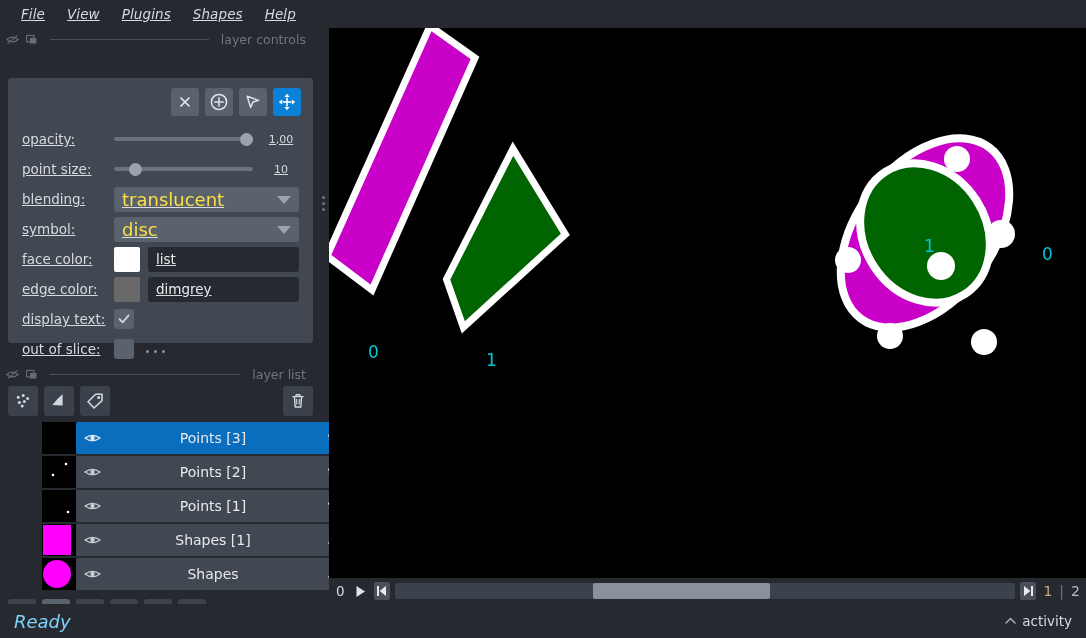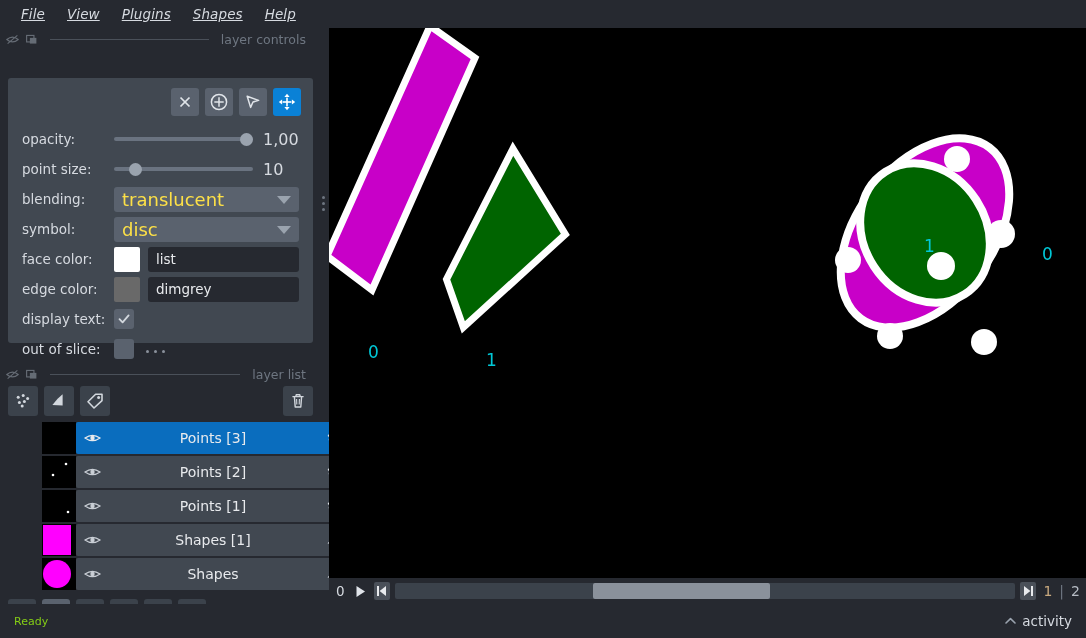--- a/index.html
+++ b/index.html
@@ -41,34 +41,34 @@
   }
   .tool-row { display:flex; justify-content:flex-end; gap:6px; padding:10px 12px 0 0; }
   .tool-btn {
     width:28px; height:28px; border-radius:3px; background:#5a626e;
     display:flex; align-items:center; justify-content:center;
   }
   .tool-btn.active { background:#0a81d6; }
   .tool-btn svg { display:block; }
 
   .form { padding:10px 14px 0 14px; }
-  .frow { display:flex; align-items:center; height:26px; margin-bottom:4px; }
+  .frow { display:flex; align-items:center; height:26px; margin-bottom:4px;text-decoration:underline; }
   .flabel { width:92px; font-size:13.5px; color:#d6dae0; }
   .fctl { flex:1; display:flex; align-items:center; }
 
   .slider { position:relative; height:20px; flex:1; margin-right:10px; }
   .slider .groove {
     position:absolute; left:0; right:0; top:8px; height:4px;
     background:#6a7380; border-radius:2px;
   }
   .slider .handle {
     position:absolute; top:4px; width:13px; height:13px; border-radius:50%;
     background:#9aa3ae;
   }
-  .snum { width:36px; text-align:left; font-size:16px; color:#d6dae0; }
+  .snum { width:36px; text-align:center; font-size:11px; color:#d6dae0; }
 
   .combo {
     flex:1; height:25px; background:#5a626e; border-radius:3px;
     display:flex; align-items:center; padding:0 8px; font-size:18px; color:#fde047;
     position:relative;
   }
   .combo .arrow {
     position:absolute; right:8px; top:9px;
     width:0;height:0;border-left:7px solid transparent;border-right:7px solid transparent;
     border-top:8px solid #9aa3ae;
@@ -166,21 +166,21 @@
   .dnum { font-size:14px; padding:0 2px; }
   .dnum.cur { color:#c8a97e; }
   .dsep { color:#6e7681; font-size:14px; }
   .dnum.max { color:#b6bcc4; }
 
   
   .statusbar {
     position:absolute; left:0; top:604px; width:1086px; height:34px;
     background:#262930; display:flex; align-items:center; padding:0 14px;
   }
-  .status-text { font-size:11px; color:#84cc16; }
+  .status-text { font-size:18px; color:#7dd3fc;font-style:italic; }
   .status-sp { flex:1; }
   .activity { display:flex; align-items:center; gap:6px; font-size:13.5px; color:#d6dae0; }
 </style>
 </head>
 <body>
 
 <div id="app">
 
   <div class="menubar">
     <div class="menu-item"><u>File</u></div>

